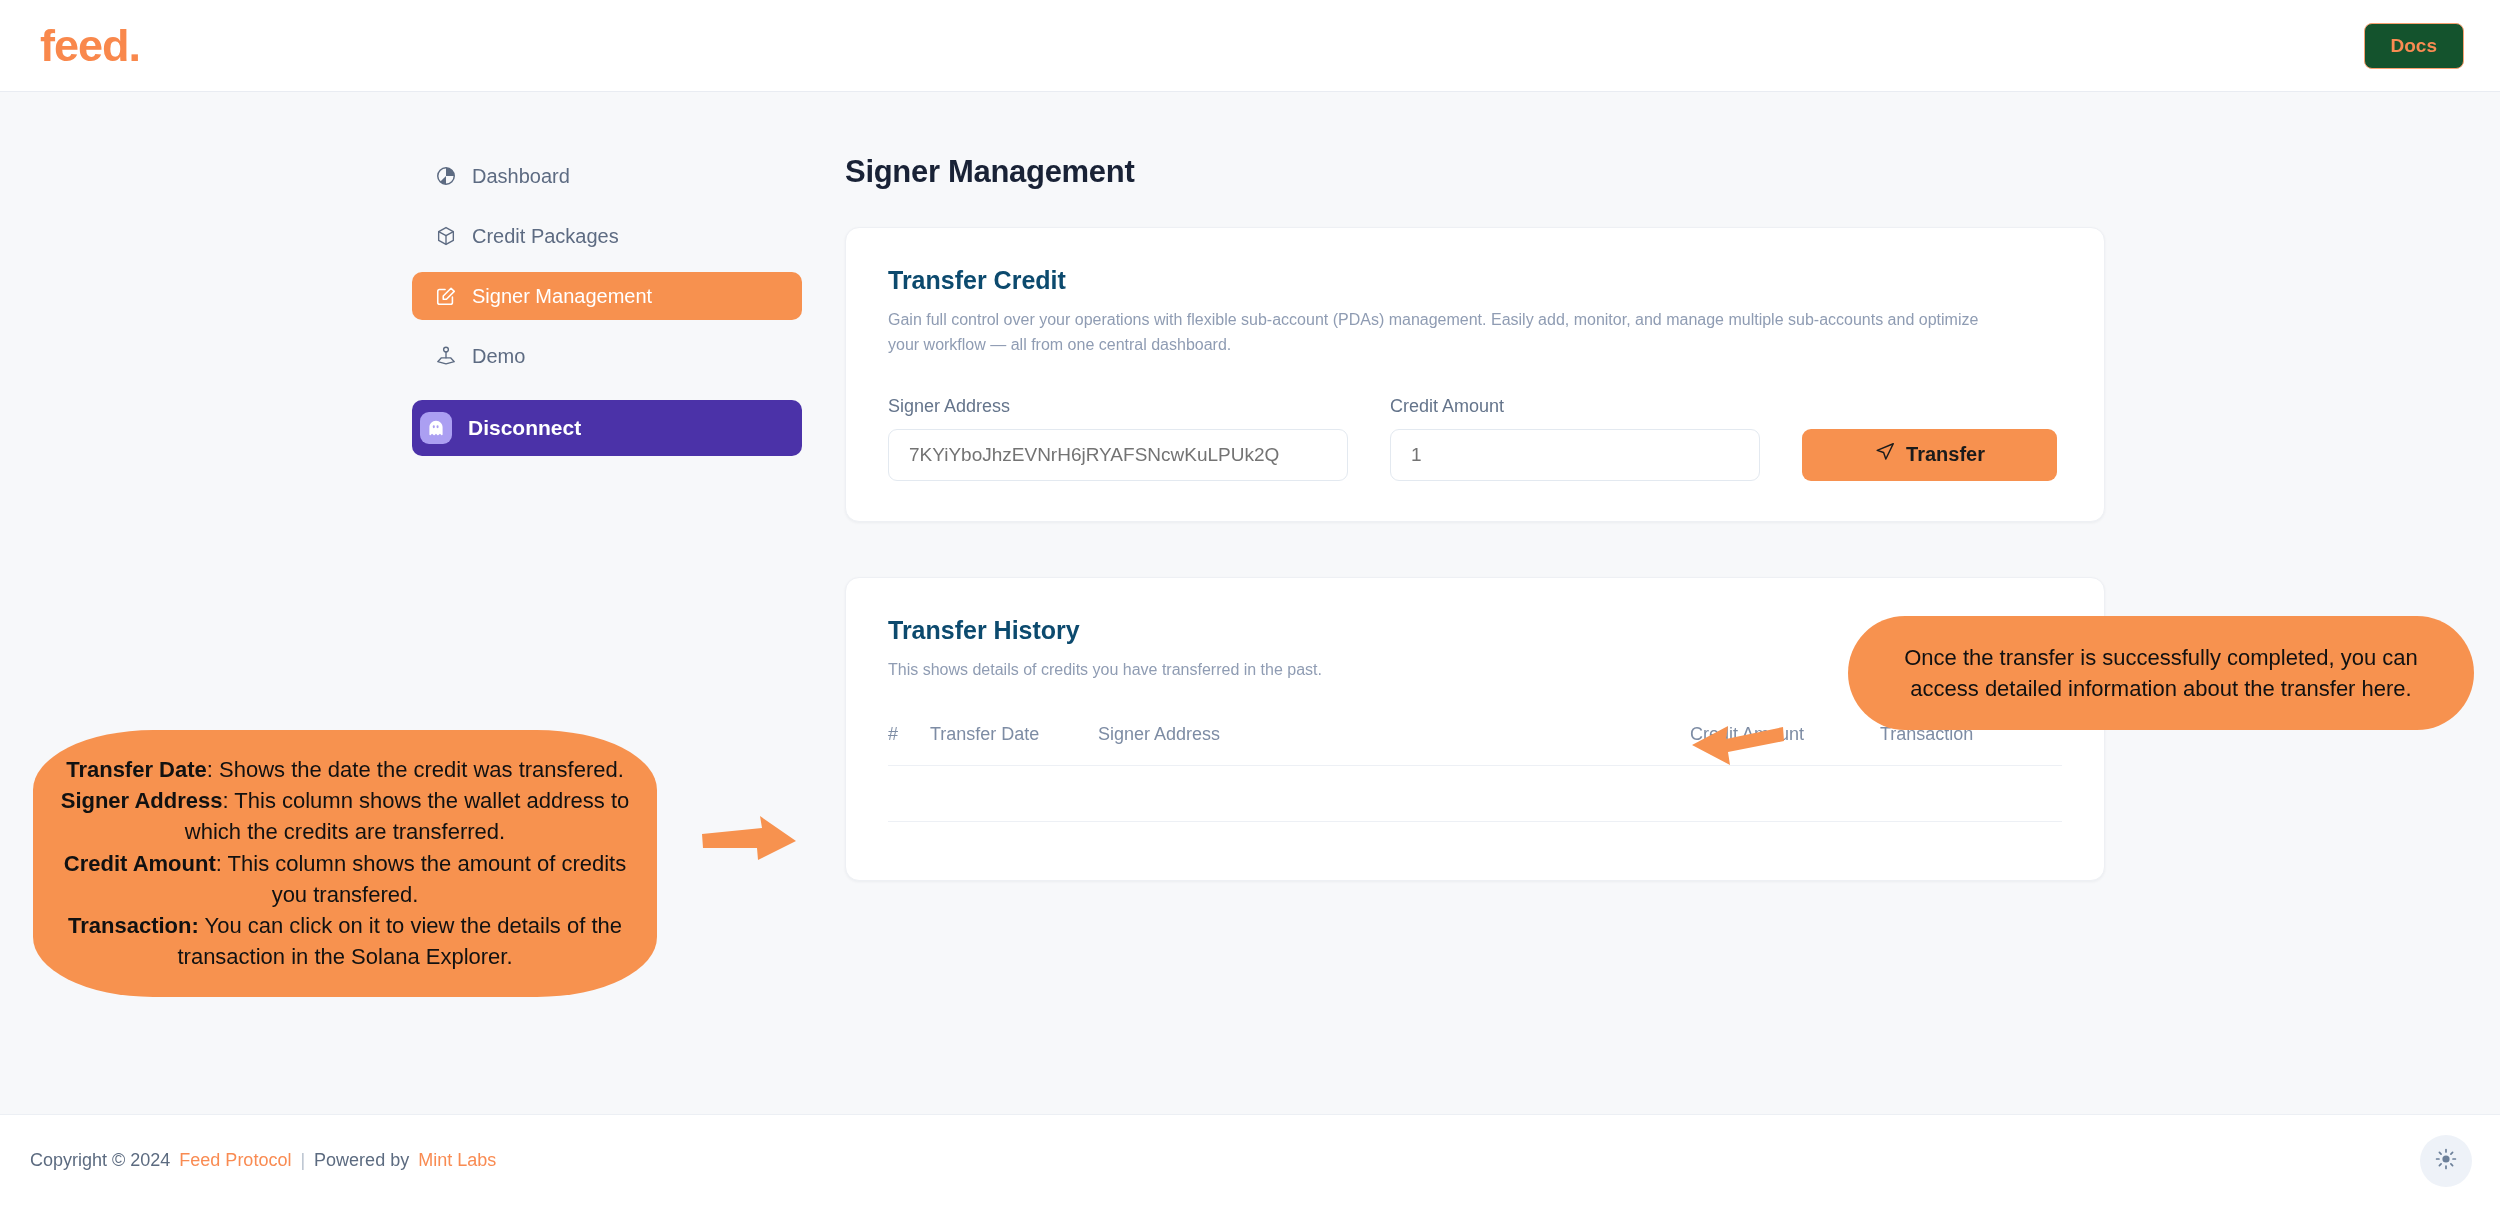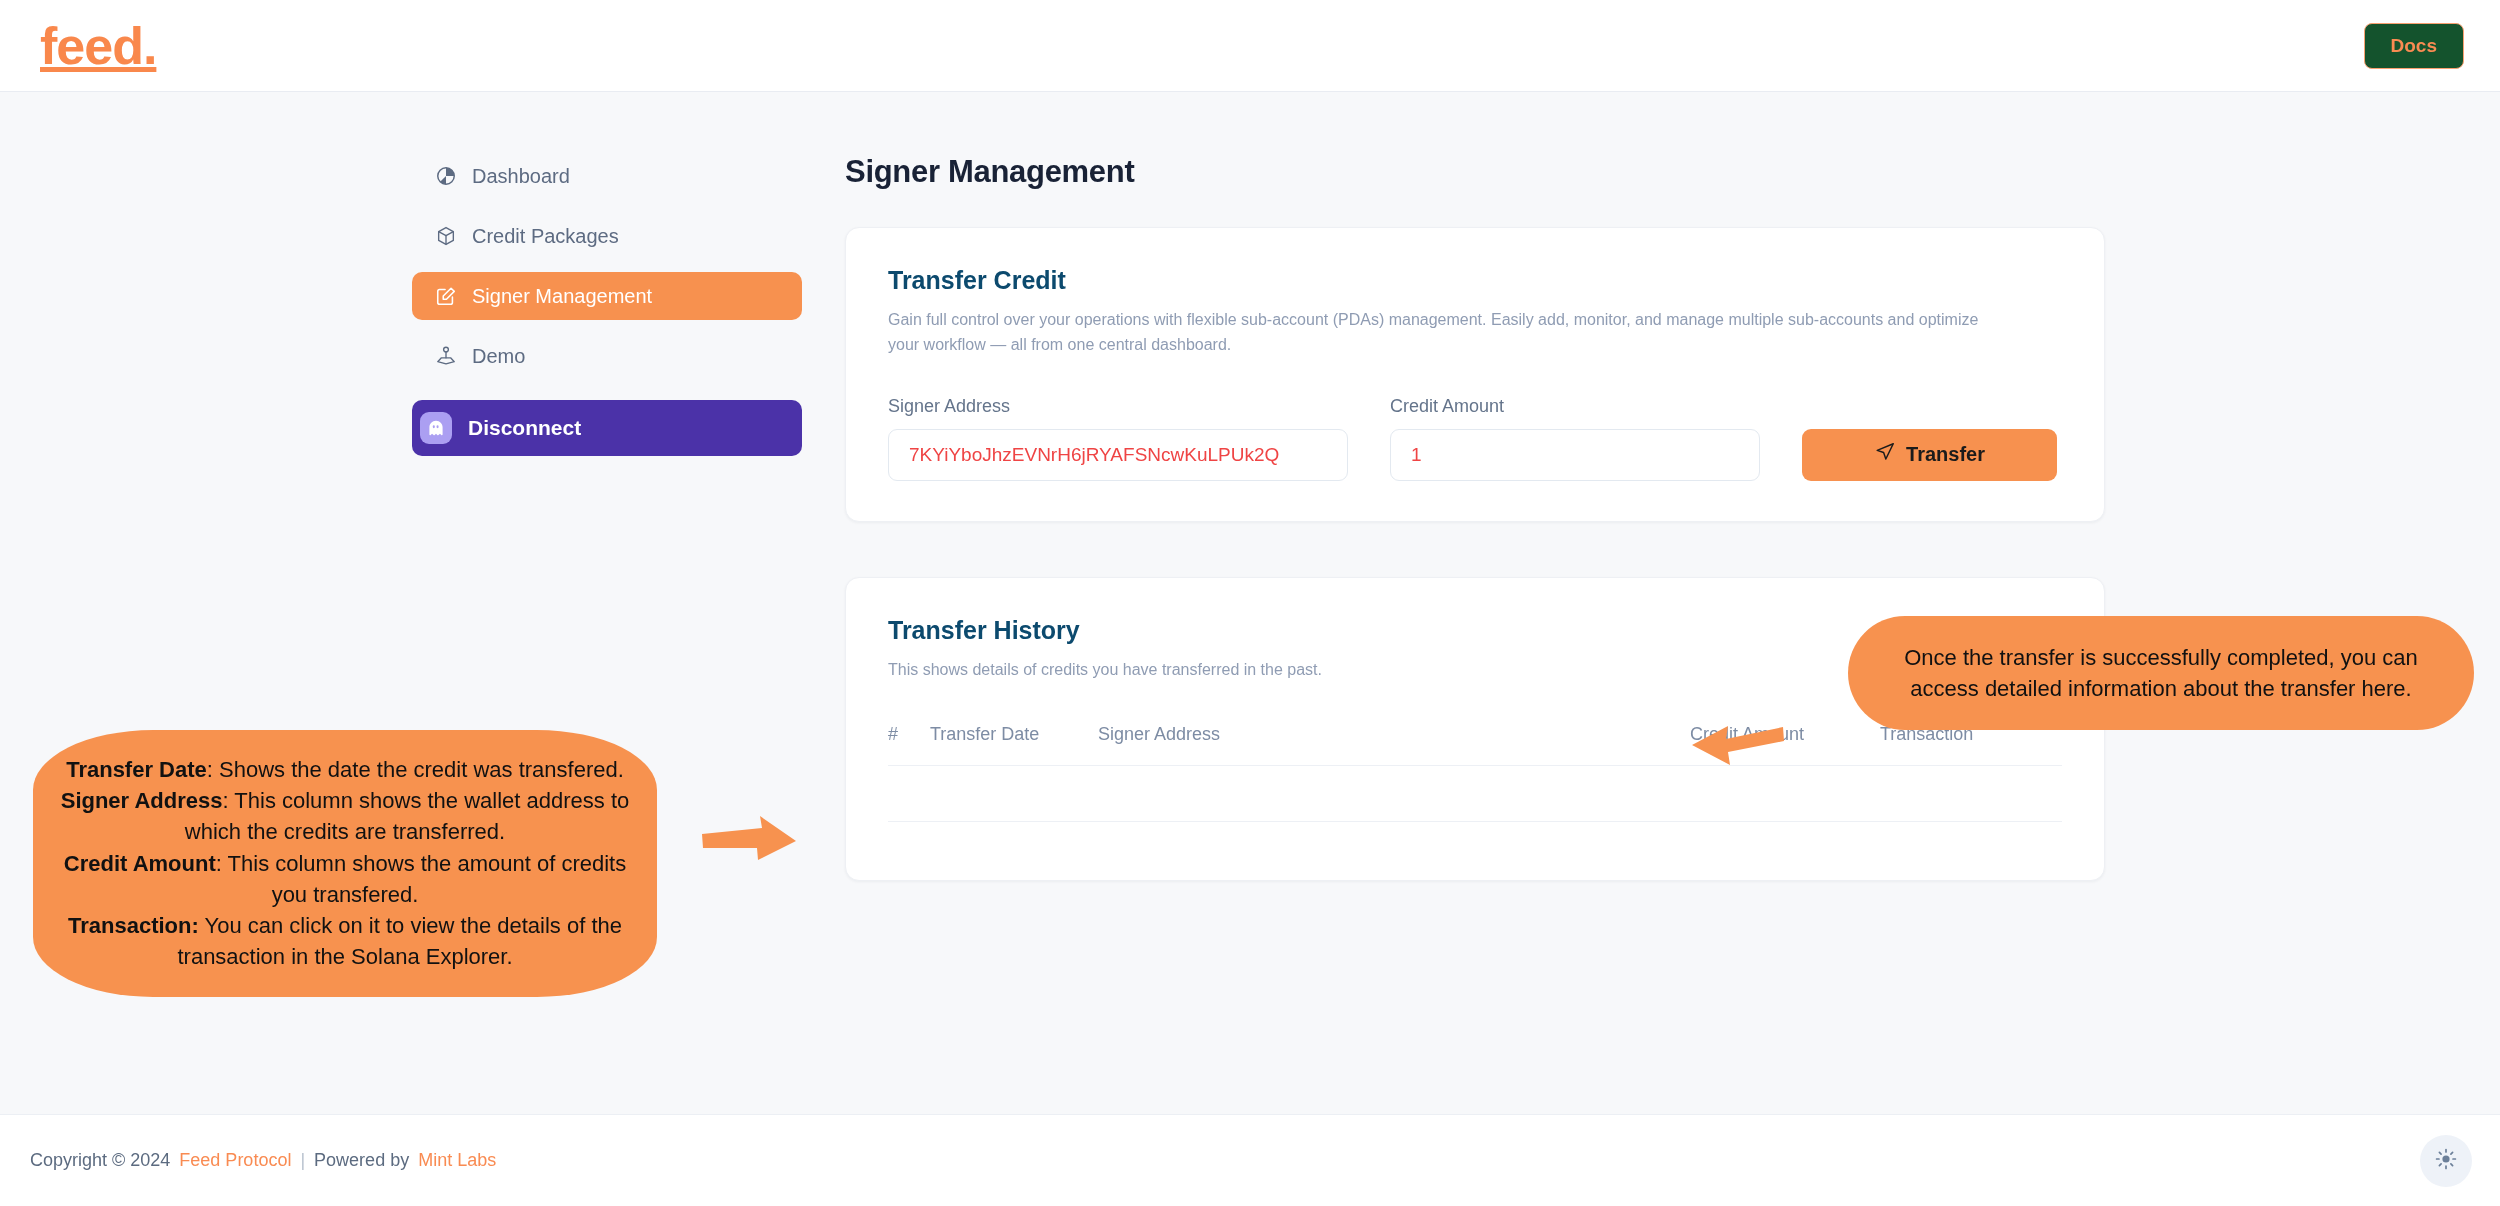--- a/index.html
+++ b/index.html
@@ -14,22 +14,22 @@
   
   .header {
     position: absolute; top: 0; left: 0;
     width: 2500px; height: 92px;
     background: #ffffff;
     border-bottom: 1px solid #e9ecf2;
     display: flex; align-items: center; justify-content: space-between;
     padding: 0 36px;
   }
   .logo {
-    font-size: 52px; font-weight: 700; color: #f9884c;
-    letter-spacing: -1px; line-height: 1; padding-left: 4px; text-decoration: underline;
+    font-size: 45px; font-weight: 700; color: #f9884c;
+    letter-spacing: -1px; line-height: 1; padding-left: 4px;
   }
   .docs-btn {
     border: 1.5px solid #f9a070; color: #f98b52;
     background: #14532d; border-radius: 8px;
     font-size: 19px; font-weight: 600;
     padding: 11px 26px; cursor: pointer;
     font-family: "Liberation Sans", sans-serif;
   }
 
   
@@ -83,21 +83,21 @@
   }
   .card-title { font-size: 25px; font-weight: 700; color: #0c4a6e; margin-bottom: 13px; }
   .card-sub { font-size: 16px; color: #8f9cb3; line-height: 1.55; max-width: 1110px; }
 
   .form-row { display: flex; align-items: flex-end; gap: 42px; margin-top: 38px; }
   .field { display: flex; flex-direction: column; }
   .field-label { font-size: 18px; color: #64748b; margin-bottom: 12px; }
   .field input {
     height: 52px; border: 1px solid #e3e9f0; border-radius: 9px;
     background: #fff; padding: 0 20px;
-    font-size: 19px; color: #ef4444;
+    font-size: 19px; color: #737373;
     font-family: "Liberation Sans", sans-serif;
     outline: none;
   }
   .field.addr input { width: 460px; }
   .field.amt input { width: 370px; }
   .transfer-btn {
     height: 52px; width: 255px;
     background: #f7914f; border: none; border-radius: 9px;
     color: #1b1b1b; font-size: 20px; font-weight: 600;
     display: flex; align-items: center; justify-content: center; gap: 10px;

